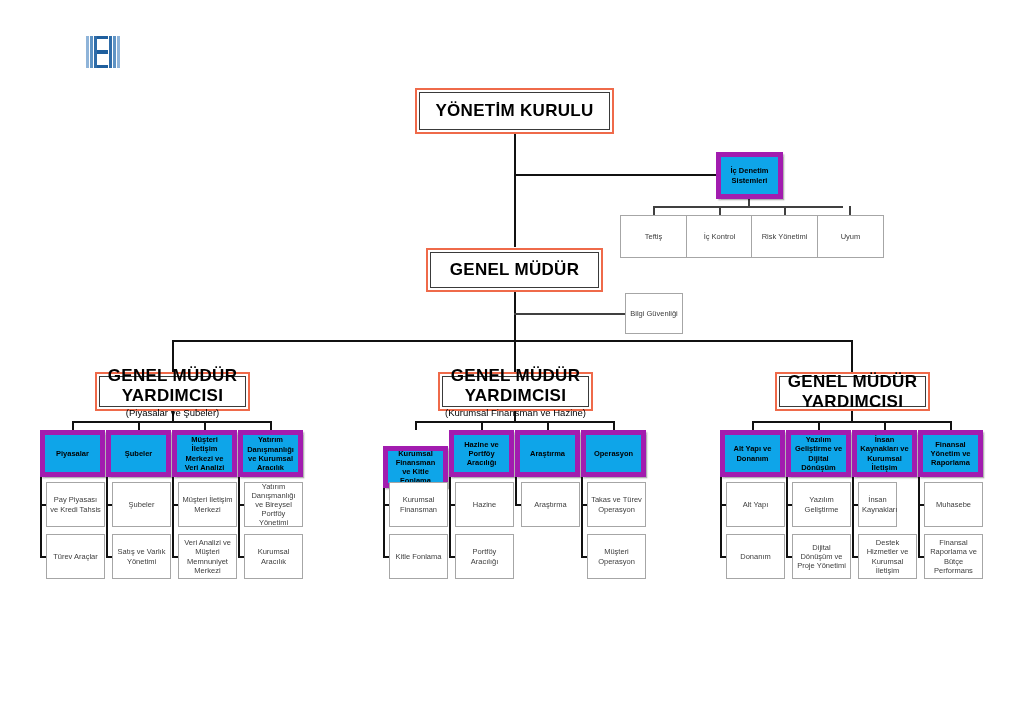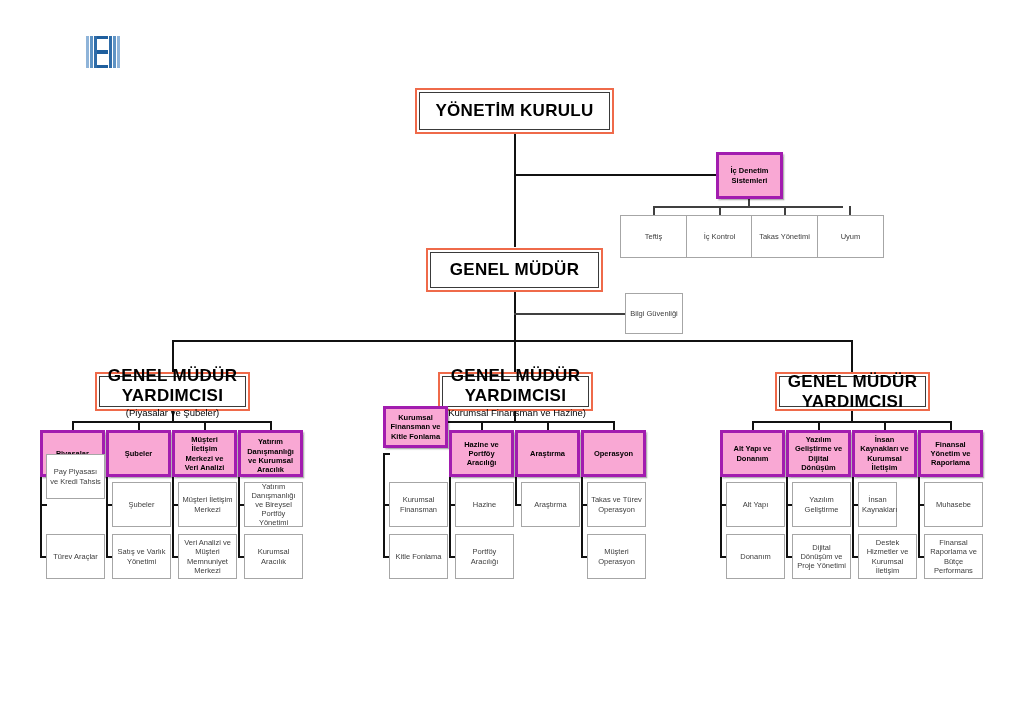--- a/index.html
+++ b/index.html
@@ -68,22 +68,22 @@
     border: 1px solid #3a3a3a;
     display: flex; align-items: center; justify-content: center;
     flex-direction: column;
     background: #fff;
   }
   .redbox .t1 { font-size: 17px; font-weight: bold; letter-spacing: .3px; }
   .redbox .t2 { font-size: 9.5px; font-weight: normal; margin-top: 1px; }
 
   
   .graybox {
-    background: #f9a8d4;
-    border: 3px solid #a21caf;
+    background: #0ea5e9;
+    border: 5px solid #a21caf;
     box-shadow: 1.5px 1.5px 1.5px rgba(0,0,0,.30);
     font-size: 7.5px; font-weight: bold; line-height: 1.22;
   }
   
   .whitebox {
     background: #ffffff;
     border: 1px solid #a6a6a6;
     font-size: 7.5px; font-weight: normal; line-height: 1.22;
     color: #404040;
   }
@@ -214,21 +214,21 @@
   <span class="lbl">İç Denetim Sistemleri</span>
 </div>
 
 <div class="node whitebox" style="left:620px; top:215px; width:67px; height:43px;">
   <span class="lbl">Teftiş</span>
 </div>
 <div class="node whitebox" style="left:686px; top:215px; width:67px; height:43px;">
   <span class="lbl">İç Kontrol</span>
 </div>
 <div class="node whitebox" style="left:751px; top:215px; width:67px; height:43px;">
-  <span class="lbl">Takas Yönetimi</span>
+  <span class="lbl">Risk Yönetimi</span>
 </div>
 <div class="node whitebox" style="left:817px; top:215px; width:67px; height:43px;">
   <span class="lbl">Uyum</span>
 </div>
 
 <div class="node redbox" style="left:426px; top:248px; width:177px; height:44px;">
   <div class="inner">
     <span class="t1 lbl">GENEL MÜDÜR</span>
   </div>
 </div>
@@ -249,21 +249,21 @@
 <div class="node graybox" style="left:106px; top:430px; width:65px; height:47px;">
   <span class="lbl">Şubeler</span>
   </div>
 <div class="node graybox" style="left:172px; top:430px; width:65px; height:47px;">
   <span class="lbl">Müşteri İletişim Merkezi ve Veri Analizi</span>
   </div>
 <div class="node graybox" style="left:238px; top:430px; width:65px; height:47px;align-items:flex-end;">
   <span class="lbl">Yatırım Danışmanlığı ve Kurumsal Aracılık</span>
   </div>
 
-<div class="node whitebox" style="left:46px; top:454px; width:59px; height:45px;">
+<div class="node whitebox" style="left:46px; top:482px; width:59px; height:45px;">
   <span class="lbl">Pay Piyasası ve Kredi Tahsis</span>
   </div>
 <div class="node whitebox" style="left:46px; top:534px; width:59px; height:45px;">
   <span class="lbl">Türev Araçlar</span>
   </div>
 <div class="node whitebox" style="left:112px; top:482px; width:59px; height:45px;">
   <span class="lbl">Şubeler</span>
   </div>
 <div class="node whitebox" style="left:112px; top:534px; width:59px; height:45px;justify-content:flex-end;">
   <span class="lbl">Satış ve Varlık Yönetimi</span>
@@ -280,21 +280,21 @@
 <div class="node whitebox" style="left:244px; top:534px; width:59px; height:45px;">
   <span class="lbl">Kurumsal Aracılık</span>
   </div>
 
 <div class="node redbox" style="left:438px; top:372px; width:155px; height:39px;">
   <div class="inner">
     <span class="t1">GENEL MÜDÜR YARDIMCISI</span>
     <span class="t2">(Kurumsal Finansman ve Hazine)</span>
   </div>
 </div>
-<div class="node graybox" style="left:383px; top:406px; width:65px; height:42px;">
+<div class="node graybox" style="left:383px; top:446px; width:65px; height:42px;">
   <span class="lbl">Kurumsal Finansman ve Kitle Fonlama</span>
   </div>
 <div class="node graybox" style="left:449px; top:430px; width:65px; height:47px;">
   <span class="lbl">Hazine ve Portföy Aracılığı</span>
   </div>
 <div class="node graybox" style="left:515px; top:430px; width:65px; height:47px;">
   <span class="lbl">Araştırma</span>
   </div>
 <div class="node graybox" style="left:581px; top:430px; width:65px; height:47px;justify-content:flex-end;">
   <span class="lbl">Operasyon</span>

